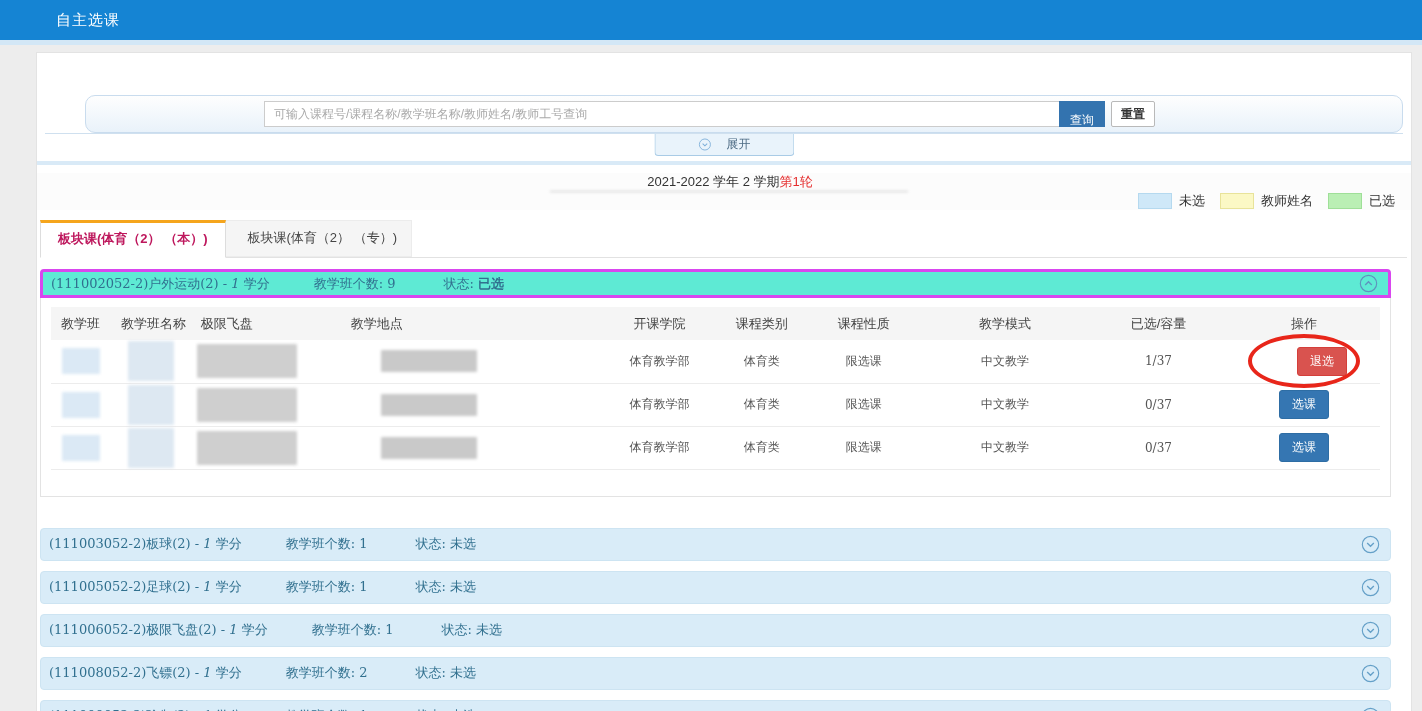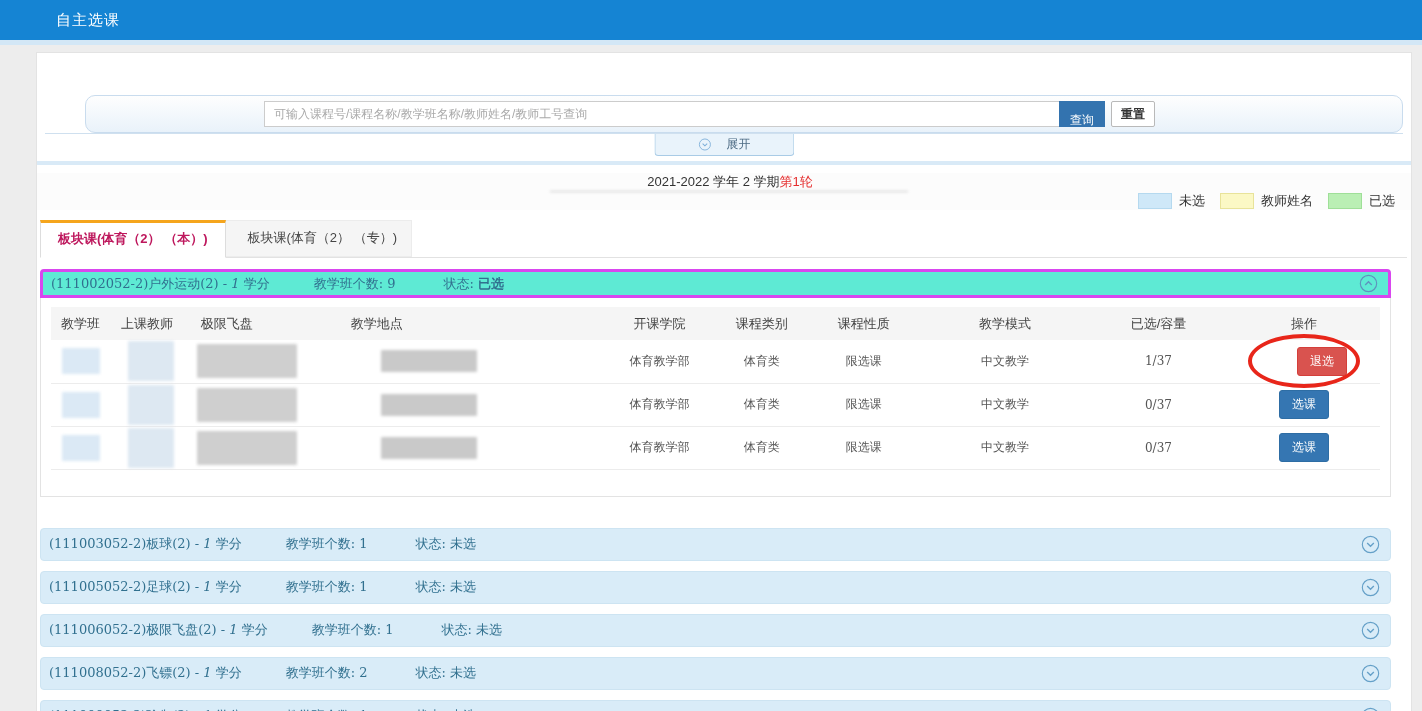--- a/index.html
+++ b/index.html
@@ -208,21 +208,21 @@
             <col style="width:115px">
               <col style="width:90px">
               <col style="width:115px">
               <col style="width:168px">
             <col style="width:140px">
               <col style="width:152px">
           </colgroup>
           <thead>
             <tr>
               <th class="ta-l">教学班</th>
-              <th class="ta-l">上课教师</th>
+              <th class="ta-l">教学班名称</th>
               <th class="ta-l">极限飞盘</th>
               <th class="ta-l">教学地点</th>
               <th>开课学院</th>
               <th>课程类别</th>
               <th>课程性质</th>
               <th>教学模式</th>
               <th>已选/容量</th>
               <th>操作</th>
             </tr>
           </thead>

